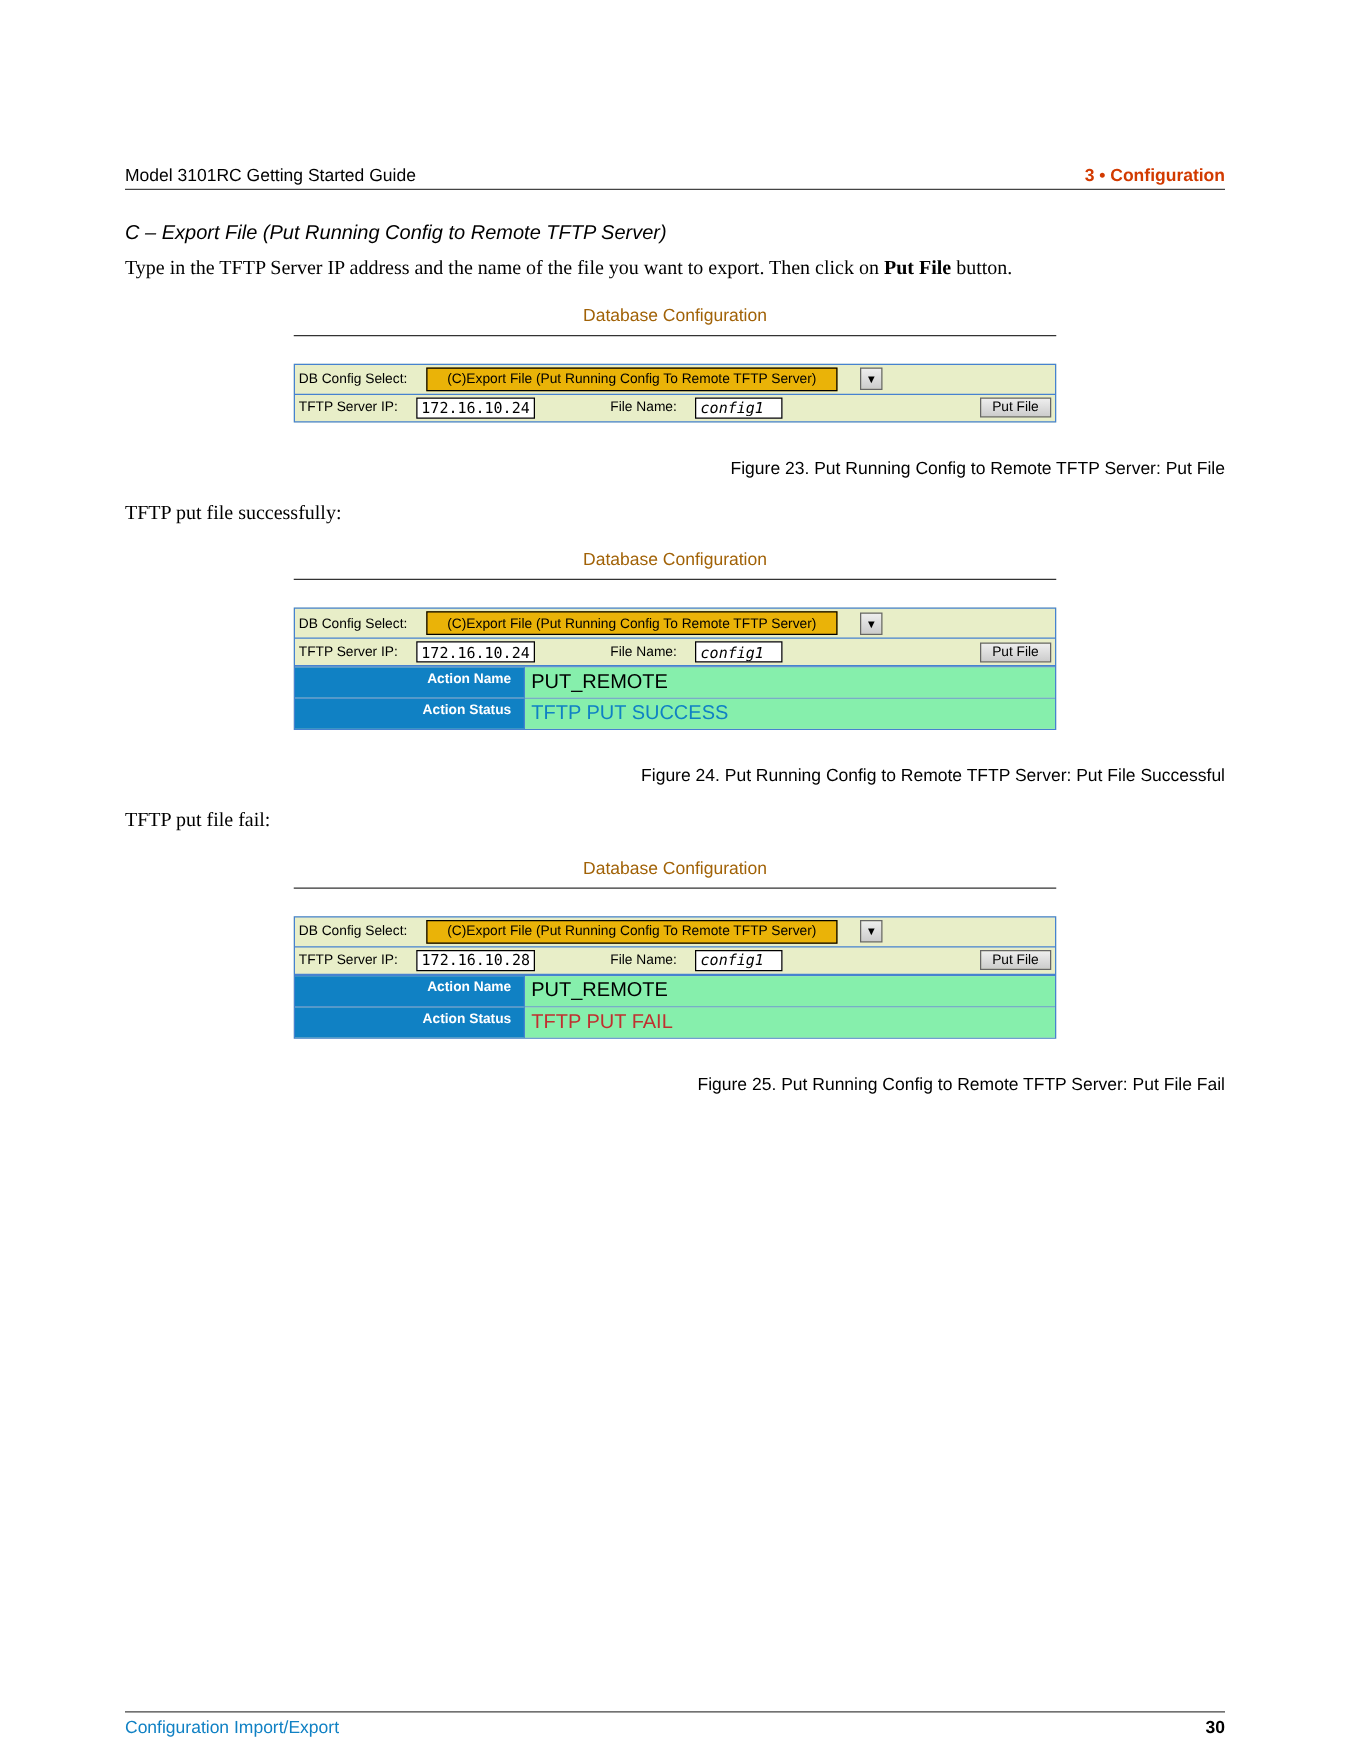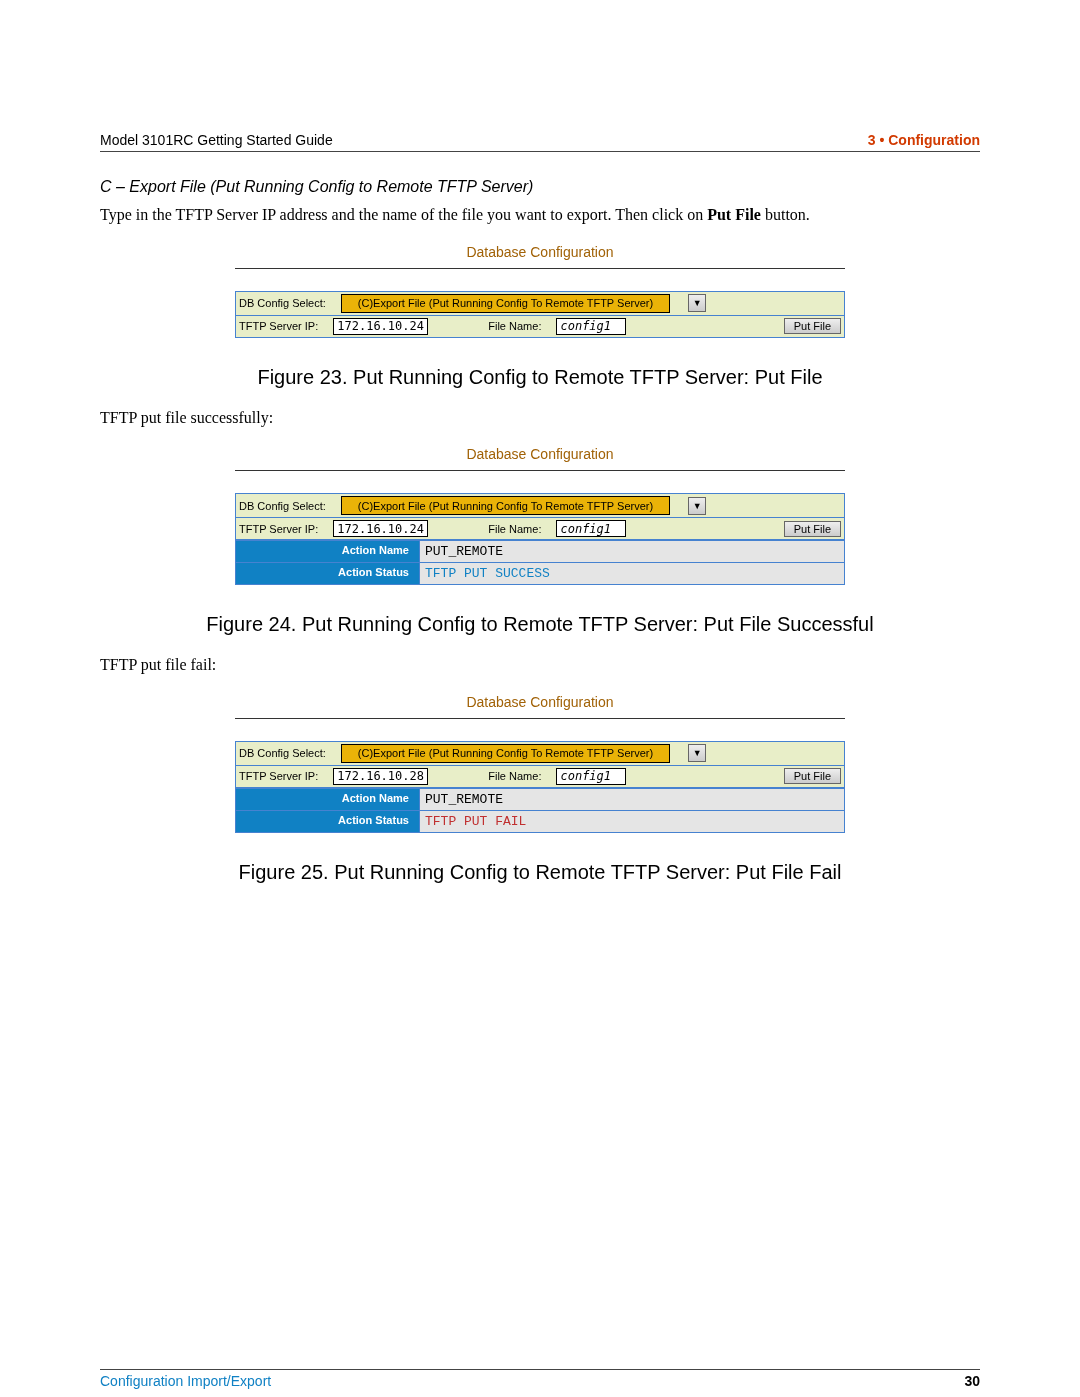--- a/index.html
+++ b/index.html
@@ -120,32 +120,32 @@
     color: #fff;
     font-weight: bold;
     font-size: 11px;
     text-align: right;
     padding: 3px 10px 3px 3px;
     width: 170px;
     border-right: 1px solid #4682d0;
     font-family: Arial, sans-serif;
   }
   .status-right {
-    background: #e5e5e5;
+    background: #86efac;
     flex: 1;
-    font-family: Liberation Mono, monospace;
-    font-size: 13px;
+    font-family: Liberation Sans, sans-serif;
+    font-size: 16px;
     padding: 3px 5px;
   }
   .status-success { color: #1081c4; }
   .status-fail { color: #c03030; }
   .caption {
-    text-align: center;
-    font-family: "Lucida Sans", "Trebuchet MS", Arial, sans-serif;
-    font-size: 20px;
+    text-align: right;
+    font-family: "Lucida Sans", "Trebuchet MS", Arial, sans-serif;
+    font-size: 14px;
     margin: 28px 0 18px 0;
   }
   .footer-row {
     position: absolute;
     bottom: 40px;
     left: 100px;
     right: 100px;
     display: flex;
     justify-content: space-between;
     border-top: 1px solid #444;

